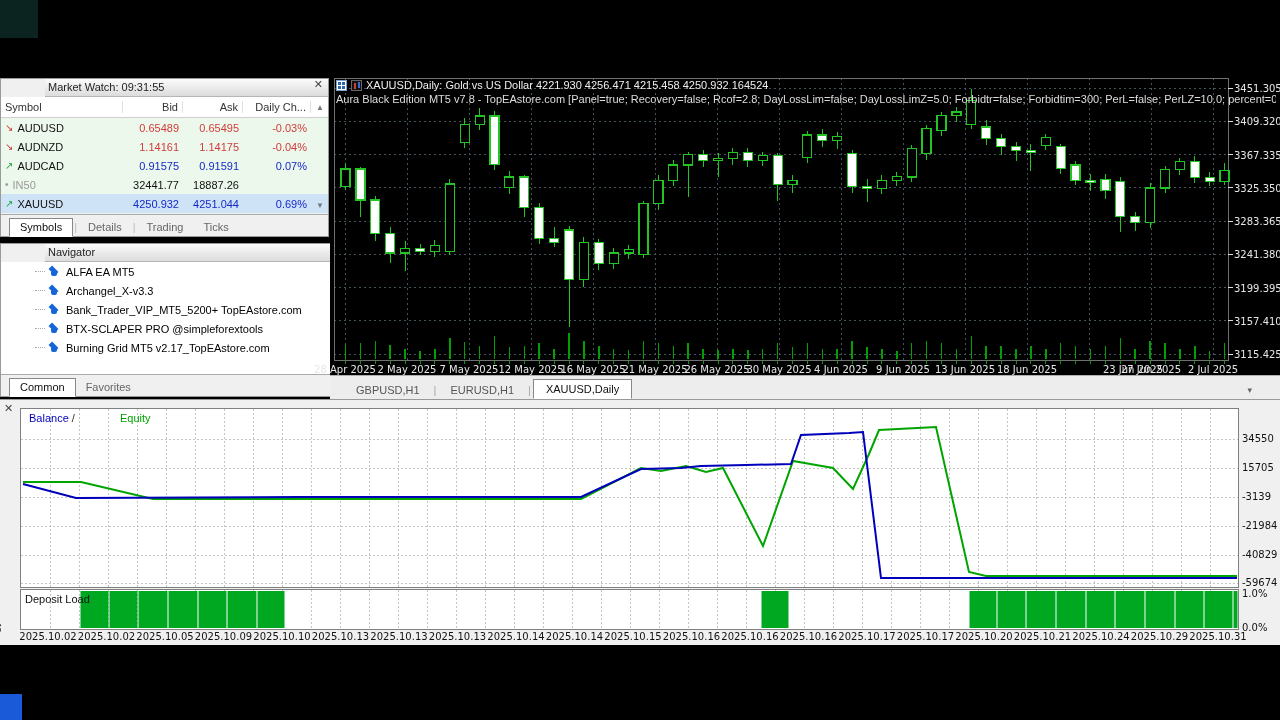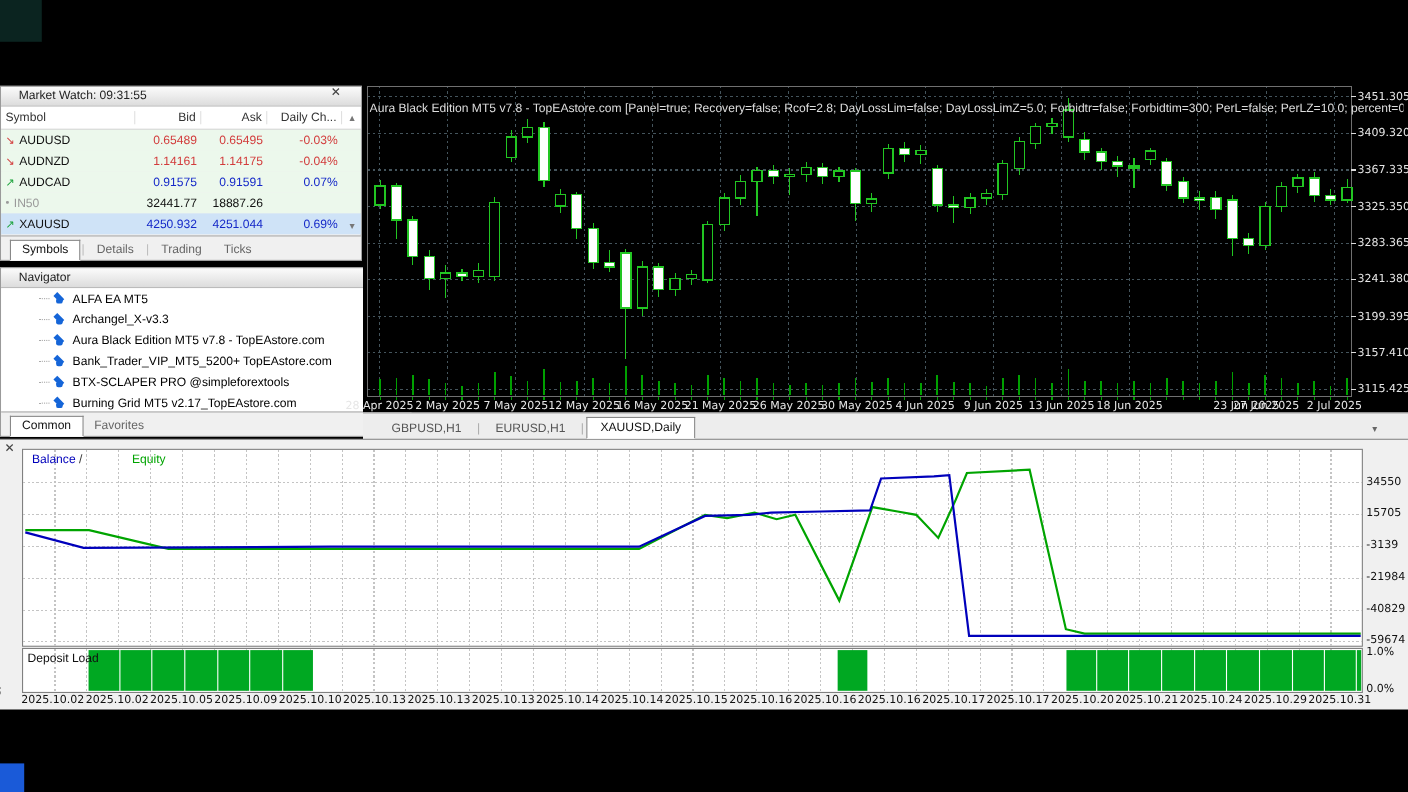--- a/index.html
+++ b/index.html
@@ -1,22 +1,22 @@
 <!DOCTYPE html>
 <html><head>
 <meta charset="utf-8">
 <style>
   html,body{margin:0;padding:0;background:#000;}
   .stage{position:relative;width:1280px;height:720px;background:#000;overflow:hidden;
          font-family:"Liberation Sans",sans-serif;font-size:11px;color:#111;}
   .abs{position:absolute;}
   
   .panel{position:absolute;background:#f0f0f0;border:1px solid #9a9a9a;box-sizing:border-box;}
-  .titlebar{height:17px;line-height:17px;padding:0 16px;background:linear-gradient(#fbfbfb,#dcdcdc);
-            border-bottom:1px solid #b5b5b5;color:#222;display:flex;justify-content:space-between;align-items:flex-start;}
+  .titlebar{height:17px;line-height:17px;padding:0 3px;background:linear-gradient(#fbfbfb,#dcdcdc);
+            border-bottom:1px solid #b5b5b5;color:#222;display:flex;justify-content:space-between;align-items:flex-start;margin-left:44px;}
   .close-x{color:#444;font-size:11px;line-height:11px;cursor:default;padding:0 2px;}
   .panel-tabs{display:flex;align-items:flex-end;height:22px;background:#f0f0f0;border-top:1px solid #aaa;padding-left:8px;box-sizing:border-box;}
   .ptab{padding:2px 10px 3px;color:#666;}
   .ptab.active{background:#fff;border:1px solid #888;border-bottom:1px solid #fff;color:#111;margin-bottom:-1px;}
   .tabsep{color:#bbb;padding:0 1px 3px;}
   
   .mw-header{display:flex;height:20px;background:#fff;border-bottom:1px solid #cfcfcf;color:#333;align-items:center;}
   .mw-header .c{box-sizing:border-box;border-right:1px solid #e0e0e0;padding:0 4px;white-space:nowrap;overflow:hidden;}
   .mw-row{display:flex;height:19px;align-items:center;background:#ecf8ec;}
   .mw-row.selected{background:#cfe3f7;}
@@ -164,28 +164,20 @@
           </span>
           <span>ALFA EA MT5</span>
         </div>
         <div class="nav-item">
           <span class="tree-dash"></span>
           <span class="cap-icon">
             <span class="top"></span>
             <span class="base"></span>
           </span>
           <span>Archangel_X-v3.3</span>
-        </div>
-        <div class="nav-item">
-          <span class="tree-dash"></span>
-          <span class="cap-icon">
-            <span class="top"></span>
-            <span class="base"></span>
-          </span>
-          <span>Aura Black Edition MT5 v7.8 - TopEAstore.com</span>
         </div>
         <div class="nav-item">
           <span class="tree-dash"></span>
           <span class="cap-icon">
             <span class="top"></span>
             <span class="base"></span>
           </span>
           <span>Bank_Trader_VIP_MT5_5200+ TopEAstore.com</span>
         </div>
         <div class="nav-item">
@@ -487,20 +479,25 @@
         <line x1="864.8000000000001" y1="283" x2="864.8000000000001" y2="286" stroke="#00a000" stroke-width="1" shape-rendering="crispEdges"></line>
         <line x1="879.7" y1="94.18819221150407" x2="879.7" y2="108.44328331546978" stroke="#22c522" stroke-width="1" shape-rendering="crispEdges"></line>
         <rect x="875.2" y="99.73183875193519" width="9" height="3.9597475288793618" fill="#fff" stroke="#22c522" stroke-width="1.2" shape-rendering="crispEdges"></rect>
         <line x1="879.7" y1="281" x2="879.7" y2="273.2" stroke="#00a000" stroke-width="1.5" shape-rendering="crispEdges"></line>
         <line x1="879.7" y1="283" x2="879.7" y2="286" stroke="#00a000" stroke-width="1" shape-rendering="crispEdges"></line>
         <line x1="894.6" y1="84.68479814219359" x2="894.6" y2="106.85938430391805" stroke="#22c522" stroke-width="1" shape-rendering="crispEdges"></line>
         <rect x="890.1" y="92.60429319995232" width="9" height="11.087293080862224" fill="#000" stroke="#22c522" stroke-width="1.2" shape-rendering="crispEdges"></rect>
         <line x1="894.6" y1="281" x2="894.6" y2="265.4" stroke="#00a000" stroke-width="1.5" shape-rendering="crispEdges"></line>
         <line x1="894.6" y1="283" x2="894.6" y2="286" stroke="#00a000" stroke-width="1" shape-rendering="crispEdges"></line>
       </svg>
+    <div class="chart-title">
+      <span class="ico-grid"></span>
+      <span class="ico-candles"></span>
+      <span>XAUUSD,Daily: Gold vs US Dollar 4221.930 4256.471 4215.458 4250.932 164524</span>
+    </div>
     <div class="chart-subtitle">Aura Black Edition MT5 v7.8 - TopEAstore.com [Panel=true; Recovery=false; Rcof=2.8; DayLossLim=false; DayLossLimZ=5.0; Forbidtr=false; Forbidtim=300; PerL=false; PerLZ=10.0; percent=0.01; balance=100.0; Lot=0.0; st31</div>
     <div id="price-labels">
         <div class="price-label" style="left: 904px; top: 10px;">3451.305</div>
         <div class="price-label" style="left: 904px; top: 43.25px;">3409.320</div>
         <div class="price-label" style="left: 904px; top: 76.5px;">3367.335</div>
         <div class="price-label" style="left: 904px; top: 109.75px;">3325.350</div>
         <div class="price-label" style="left: 904px; top: 143px;">3283.365</div>
         <div class="price-label" style="left: 904px; top: 176.25px;">3241.380</div>
         <div class="price-label" style="left: 904px; top: 209.5px;">3199.395</div>
         <div class="price-label" style="left: 904px; top: 242.75px;">3157.410</div>

